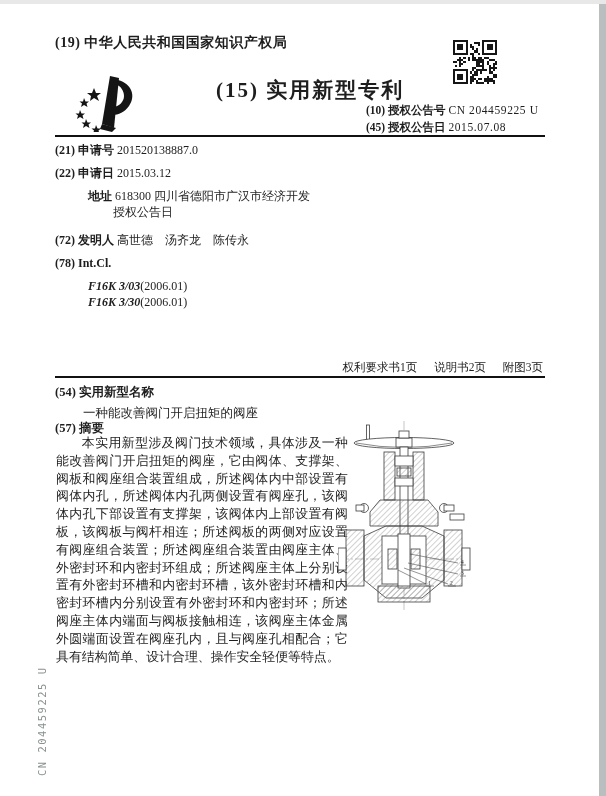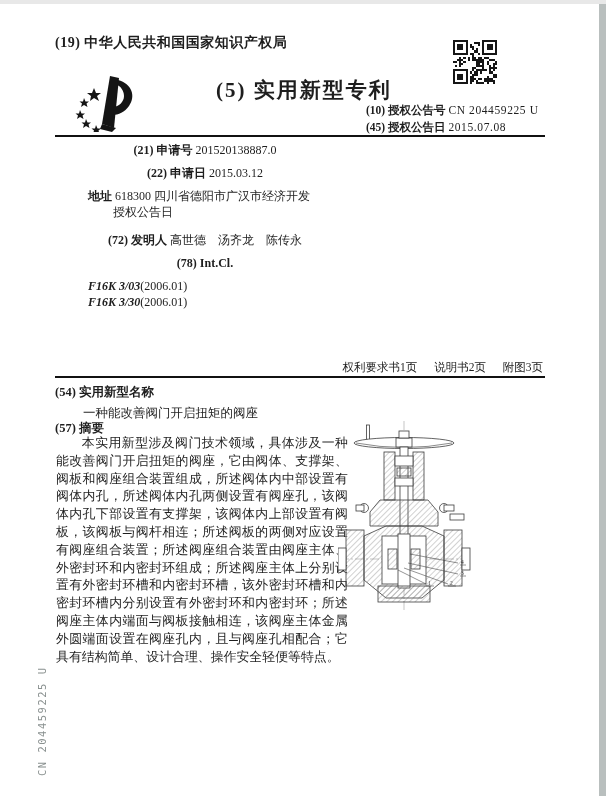--- a/index.html
+++ b/index.html
@@ -15,21 +15,21 @@
   .qr{position:absolute;left:453px;top:36px;width:44px;height:44px;}
   .pub-line{position:absolute;left:366px;font-size:11.5px;white-space:nowrap;}
   .pub-line .lbl{font-weight:bold;}
   .pub-line .val{font-family:"Liberation Serif","DejaVu Serif",serif;letter-spacing:.6px;}
   .pub-no{top:99px;}
   .pub-date{top:116px;}
   .rule{position:absolute;left:55px;width:490px;background:#111;}
   .rule-1{top:131px;height:2px;}
   .rule-2{top:372px;height:2px;}
   .biblio{position:absolute;left:55px;top:138px;width:300px;font-size:12px;line-height:16px;}
-  .biblio .row{margin-bottom:7px;text-align:center;}
+  .biblio .row{margin-bottom:7px;}
   .biblio .lbl{font-weight:bold;}
   .biblio .indent{padding-left:33px;}
   .biblio .indent2{padding-left:58px;}
   .mt{margin-top:12px;}
   .intcl-code{font-weight:bold;font-style:italic;}
   .pages-info{position:absolute;right:63px;top:356px;font-size:11.5px;white-space:nowrap;}
   .pages-info span{margin-left:14px;}
   .sec54{position:absolute;left:55px;top:380px;font-size:12.5px;}
   .sec54 .lbl{font-weight:bold;}
   .sec54 .title{margin-top:4px;padding-left:28px;}
@@ -63,21 +63,21 @@
         <path d="M30 50 L44 54 L40 58 L28 55 Z"></path>
         <polygon points="22,14 24,19 29,19 25,22 27,27 22,24 18,27 19,22 15,19 20,19"></polygon>
         <polygon points="12,24 13.5,27.5 17,27.5 14.5,29.5 15.5,33 12,31 9,33 10,29.5 7.5,27.5 11,27.5"></polygon>
         <polygon points="8,36 9.5,39.5 13,39.5 10.5,41.5 11.5,45 8,43 5,45 6,41.5 3.5,39.5 7,39.5"></polygon>
         <polygon points="14,45 15.5,48.5 19,48.5 16.5,50.5 17.5,54 14,52 11,54 12,50.5 9.5,48.5 13,48.5"></polygon>
         <polygon points="24,51 25.5,54.5 29,54.5 26.5,56.5 27.5,60 24,58 21,60 22,56.5 19.5,54.5 23,54.5"></polygon>
       </g>
     </svg>
   </div>
 
-  <div class="doc-type">(5) 实用新型专利</div>
+  <div class="doc-type">(15) 实用新型专利</div>
 
   <div class="qr">
     <svg id="qr-svg" viewBox="0 0 21 21" width="44" height="44" shape-rendering="crispEdges">
         <rect x="10" y="1" width="1" height="1" fill="#161616"></rect>
         <rect x="11" y="1" width="1" height="1" fill="#161616"></rect>
         <rect x="12" y="1" width="1" height="1" fill="#161616"></rect>
         <rect x="8" y="2" width="1" height="1" fill="#161616"></rect>
         <rect x="12" y="2" width="1" height="1" fill="#161616"></rect>
         <rect x="8" y="3" width="1" height="1" fill="#161616"></rect>
         <rect x="9" y="3" width="1" height="1" fill="#161616"></rect>

